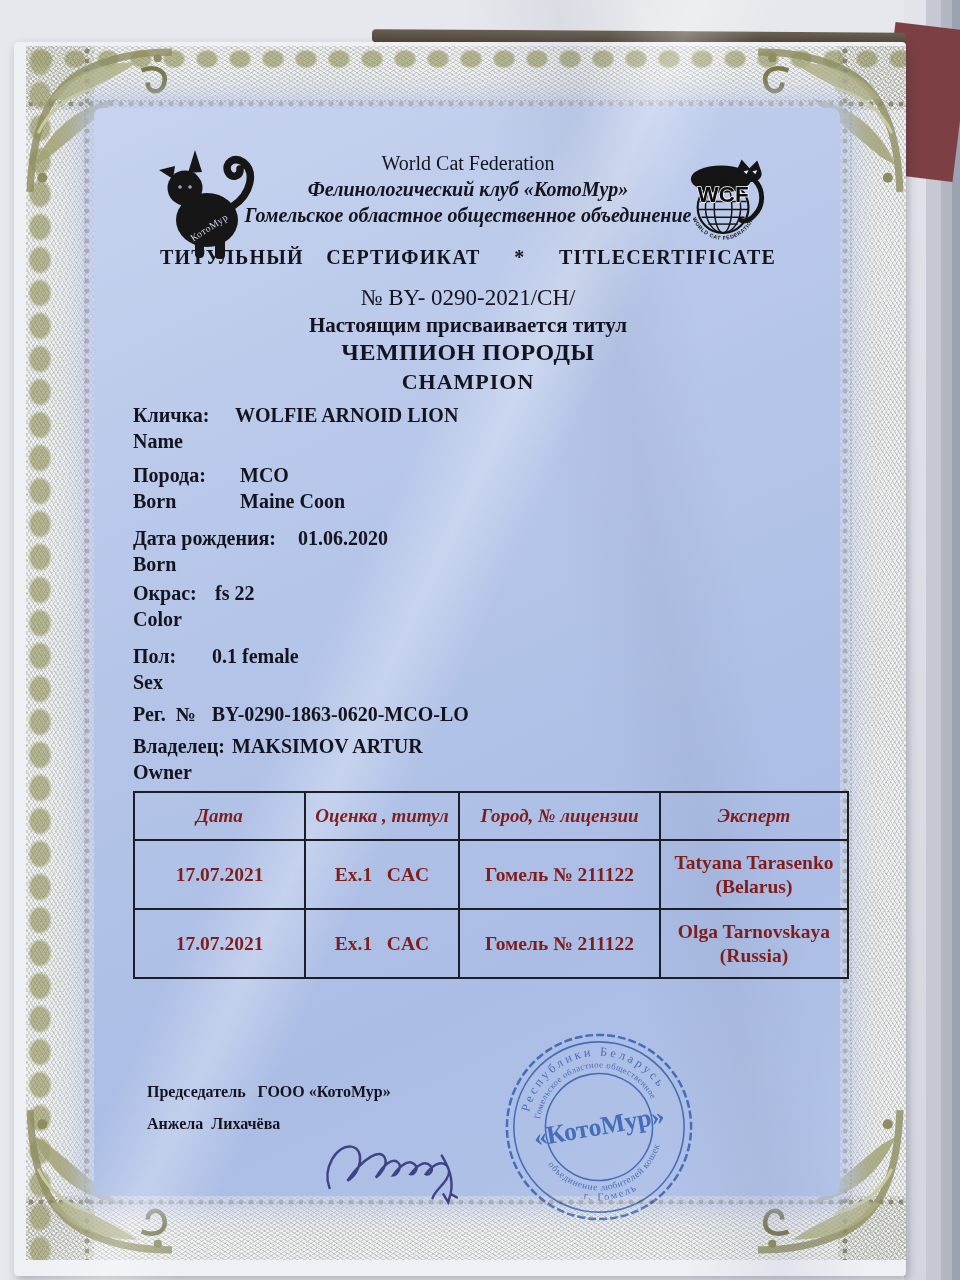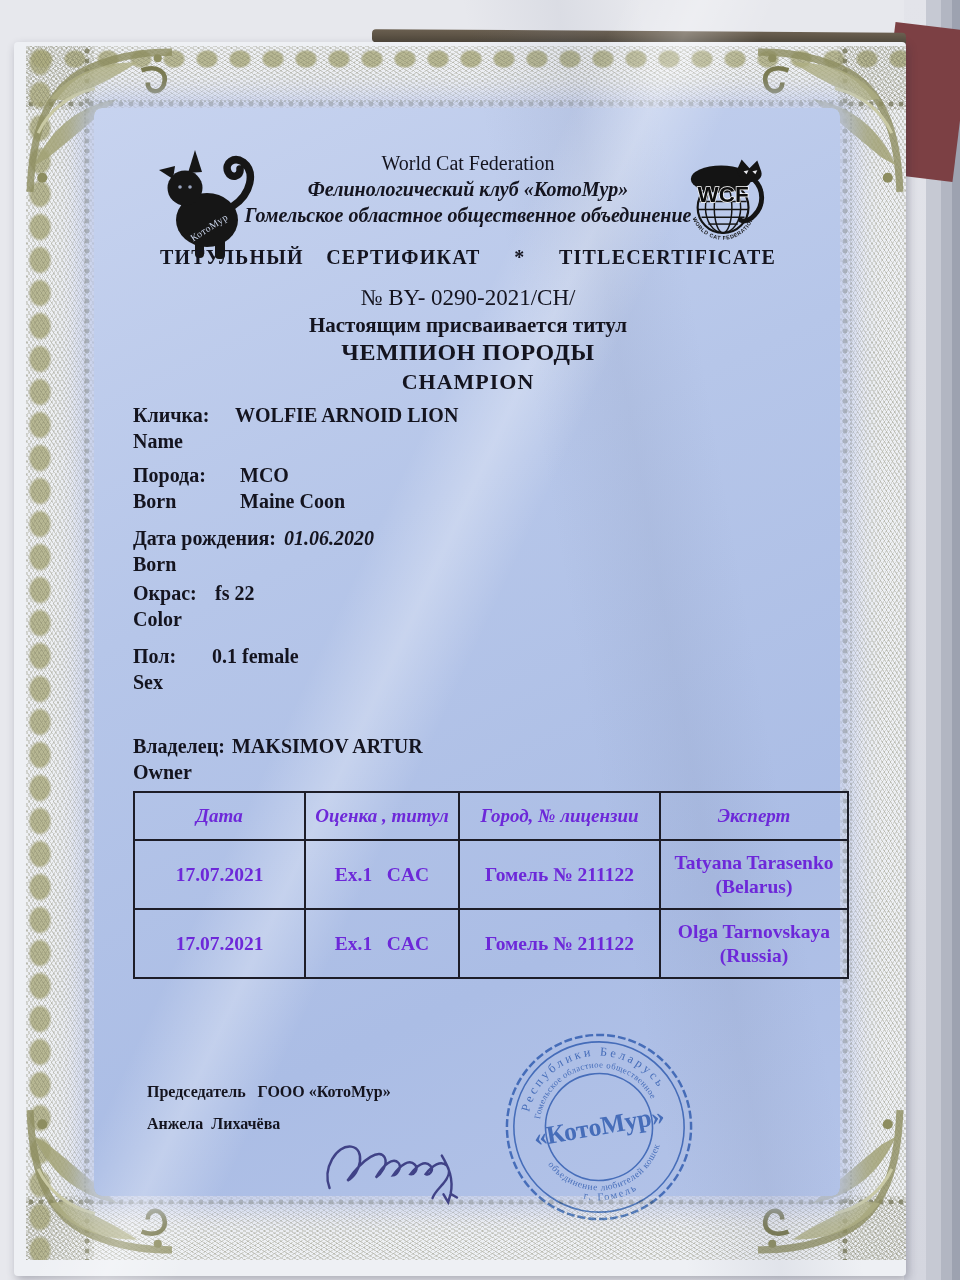--- a/index.html
+++ b/index.html
@@ -93,27 +93,27 @@
   .heading{top:246px;font-size:20px;font-weight:bold;letter-spacing:1.2px;word-spacing:5px;}
   .cert-no{top:285px;font-size:23px;font-weight:normal;}
   .statement{top:313px;font-size:21px;font-weight:bold;}
   .title-ru{top:339px;font-size:24px;font-weight:bold;letter-spacing:.5px;}
   .title-en{top:369px;font-size:22px;font-weight:bold;letter-spacing:1px;}
 
   .field{position:absolute;left:133px;font-weight:bold;font-size:20px;line-height:26px;}
   .f-en{display:block;}
   .f-val{position:absolute;top:0;white-space:pre;}
   .f-val2{position:absolute;top:26px;white-space:pre;}
-  .v-name{left:102px;} .v-breed{left:107px;} .v-born{left:151px;font-style:italic;}
+  .v-name{left:102px;} .v-breed{left:107px;} .v-born{left:165px;}
   .v-color{left:82px;text-align:center;} .v-sex{left:79px;} .v-owner{left:99px;}
   .reg-line span{white-space:pre;}
   .reg-val{margin-left:16px;}
 
   table.results{position:absolute;left:133px;top:791px;width:714px;border-collapse:collapse;
-      table-layout:fixed;font-size:19.5px;color:#6d28d9;}
+      table-layout:fixed;font-size:19.5px;color:#7f1d1d;}
   table.results th,table.results td{border:2px solid #1d1d28;text-align:center;vertical-align:middle;padding:0;}
   table.results th{height:46px;font-style:italic;font-weight:bold;font-size:19px;}
   table.results td{height:67px;font-weight:bold;white-space:pre;line-height:24px;}
 
   .footer-line{position:absolute;left:147px;font-size:16px;font-weight:bold;white-space:pre;}
   .fl1{top:1083px;} .fl2{top:1115px;}
 
   .signature{position:absolute;left:322px;top:1118px;width:204px;height:92px;transform:rotate(-4deg);}
   .stamp{position:absolute;left:500px;top:1028px;width:198px;height:198px;opacity:.85;
          transform:rotate(-10deg);mix-blend-mode:multiply;}
@@ -241,20 +241,23 @@
       <span class="f-en">Color</span>
       <span class="f-val v-color">fs 22</span>
     </div>
 
     <div class="field" style="top:643px">
       <span class="f-ru">Пол:</span>
       <span class="f-en">Sex</span>
       <span class="f-val v-sex">0.1 female</span>
     </div>
 
+    <div class="field reg-line" style="top:701px">
+      <span>Рег.  №</span><span class="reg-val">BY-0290-1863-0620-MCO-LO</span>
+    </div>
 
     <div class="field" style="top:733px">
       <span class="f-ru">Владелец:</span>
       <span class="f-en">Owner</span>
       <span class="f-val v-owner">MAKSIMOV ARTUR</span>
     </div>
 
     <table class="results">
       <colgroup>
           <col style="width:171px">

